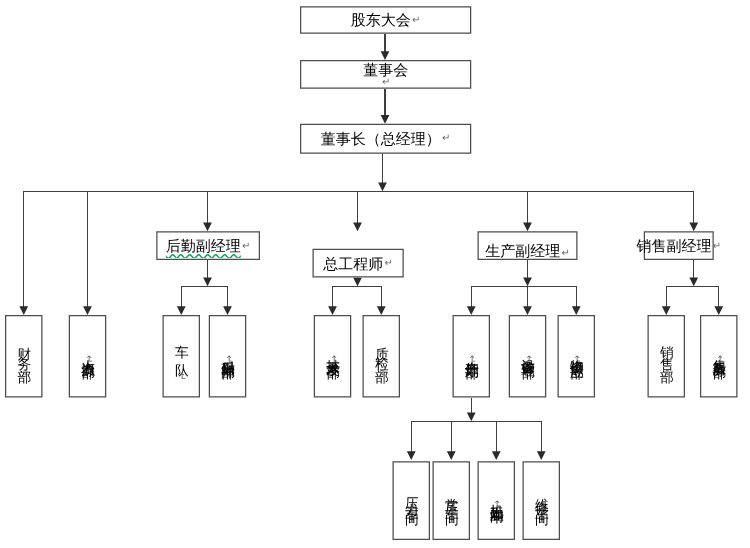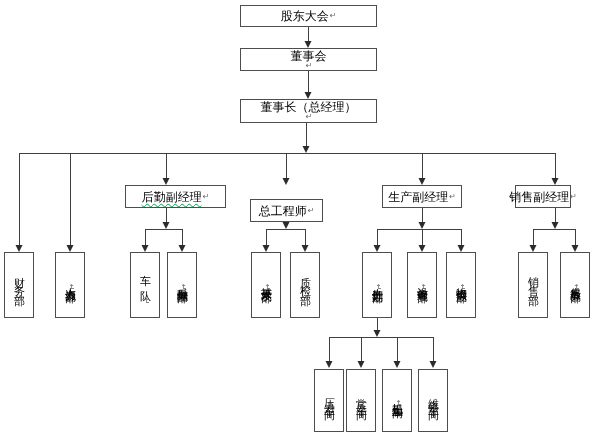--- a/index.html
+++ b/index.html
@@ -108,34 +108,34 @@
   </svg>
 
   <div class="node h" style="left:240px;top:5px;width:137px;height:22px;">
     <span>股东大会</span>
       <span class="ret">↵</span>
   </div>
   <div class="node h" style="left:240px;top:48px;width:137px;height:23px;flex-direction:column;">
     <span>董事会</span>
       <span class="ret">↵</span>
   </div>
-  <div class="node h" style="left:240px;top:99px;width:137px;height:24px;flex-direction:column;">
+  <div class="node h" style="left:240px;top:99px;width:137px;height:24px;">
     <span>董事长（总经理）</span>
       <span class="ret">↵</span>
   </div>
 
-  <div class="node h" style="left:125px;top:185px;width:101px;height:23px;">
+  <div class="node h" style="left:125px;top:185px;width:83px;height:23px;">
     <span class="spellcheck">后勤副经理</span>
       <span class="ret">↵</span>
   </div>
   <div class="node h" style="left:250px;top:185px;width:73px;height:23px;margin-top:14px;">
     <span>总工程师</span>
       <span class="ret">↵</span>
   </div>
-  <div class="node h" style="left:382px;top:185px;width:80px;height:23px;">
+  <div class="node h" style="left:382px;top:185px;width:80px;height:23px;align-items:flex-end;">
     <span>生产副经理</span>
       <span class="ret">↵</span>
   </div>
   <div class="node h" style="left:515px;top:185px;width:56px;height:23px;">
     <span>销售副经理</span>
       <span class="ret">↵</span>
   </div>
 
   <div class="node v sp3" style="left:4px;top:252px;width:30px;height:66px;">
     <span>财务部</span>

